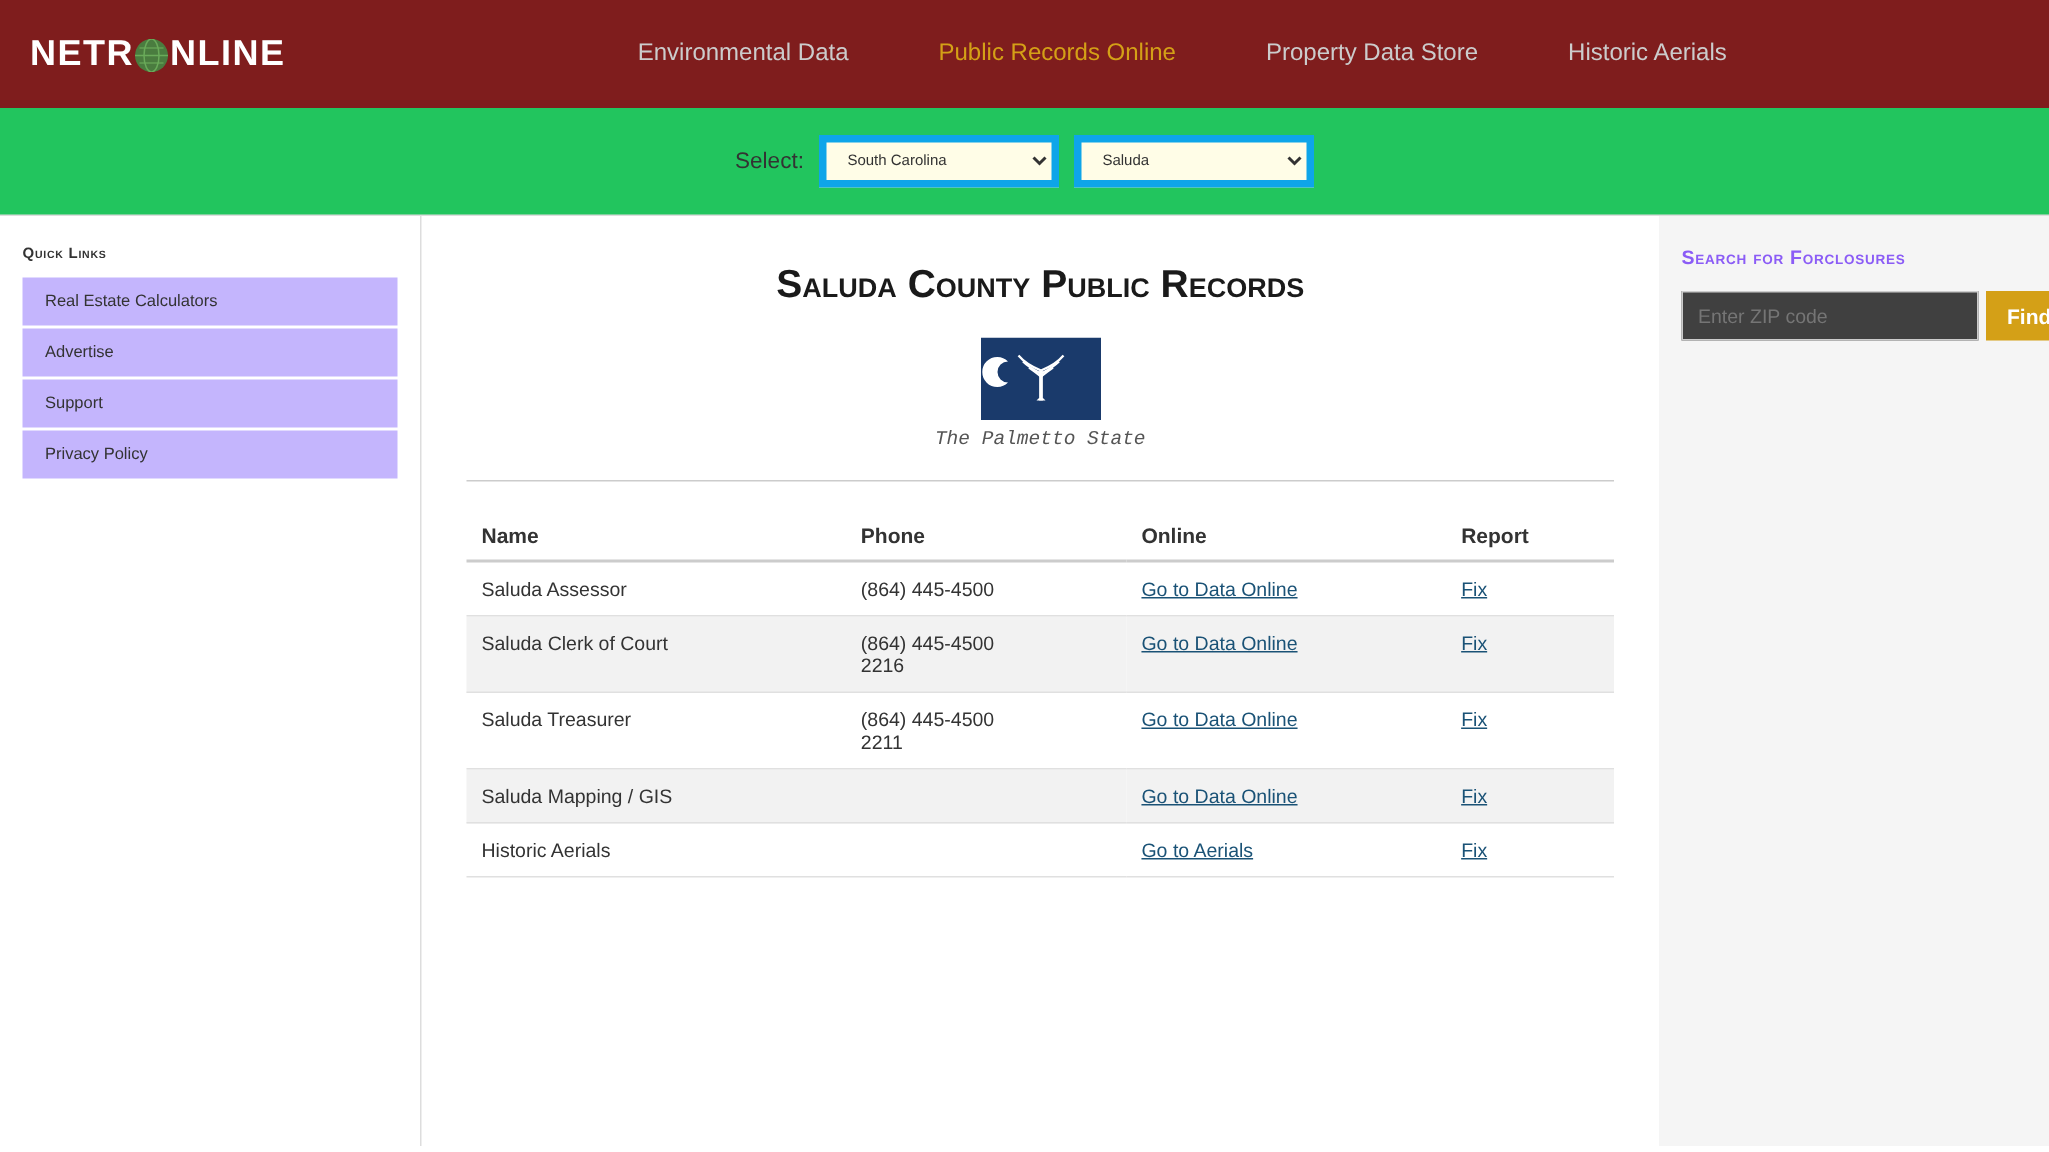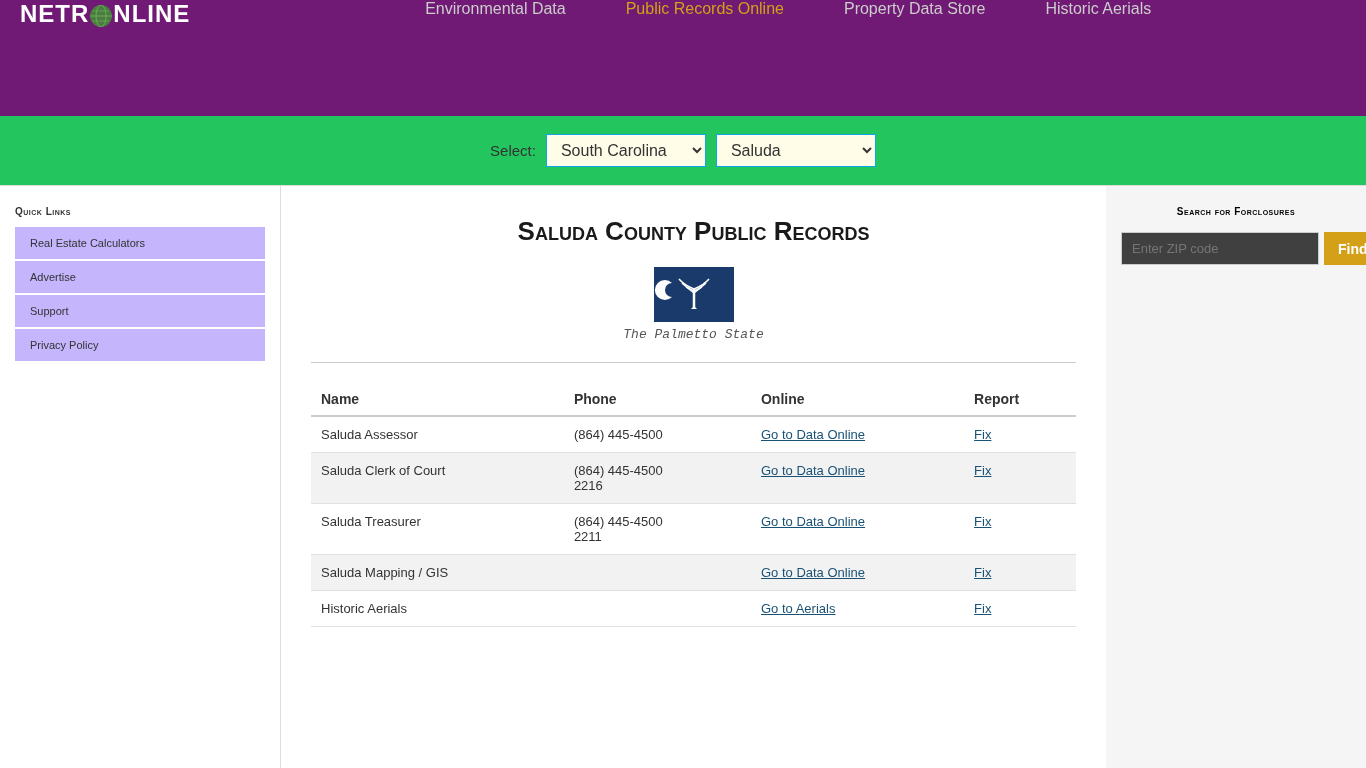--- a/index.html
+++ b/index.html
@@ -1,24 +1,24 @@
 <!DOCTYPE html>
 <html><head>
   <meta charset="utf-8">
   <style>
     * { box-sizing: border-box; margin: 0; padding: 0; }
     body { font-family: Arial, sans-serif; font-size: 14px; color: #333; background: #fff; }
 
     
     .header {
-      background-color: #701a75;
-      display: flex;
-      align-items: flex-start;
+      background-color: #7f1d1d;
+      display: flex;
+      align-items: center;
       padding: 0 20px;
-      height: 116px;
+      height: 72px;
     }
     .logo {
       color: #fff;
       font-size: 24px;
       font-weight: bold;
       letter-spacing: 1px;
       margin-right: 40px;
       white-space: nowrap;
       flex-shrink: 0;
     }
@@ -49,23 +49,23 @@
       justify-content: center;
       align-items: center;
       gap: 10px;
     }
     .selector-bar label {
       font-size: 15px;
       color: #333;
     }
     .selector-bar select {
       background: #fffde7;
-      border: 1px solid #0ea5e9;
+      border: 5px solid #0ea5e9;
       padding: 6px 10px;
-      font-size: 16px;
+      font-size: 10px;
       cursor: pointer;
       min-width: 160px;
       color: #333;
     }
 
     
     .main-layout {
       display: flex;
       min-height: calc(768px - 88px - 60px);
     }
@@ -171,27 +171,26 @@
     }
 
     
     .right-sidebar {
       width: 260px;
       flex-shrink: 0;
       padding: 20px 15px;
       background: #f5f5f5;
     }
     .foreclosure-title {
-      font-size: 10px;
+      font-size: 13px;
       font-variant: small-caps;
       font-weight: bold;
-      color: #000000;
+      color: #8b5cf6;
       margin-bottom: 15px;
       letter-spacing: 0.5px;
-      text-align: center;
     }
     .foreclosure-form {
       display: flex;
       gap: 5px;
     }
     .foreclosure-input {
       flex: 1;
       padding: 8px 10px;
       border: 1px solid #ccc;
       font-size: 13px;

